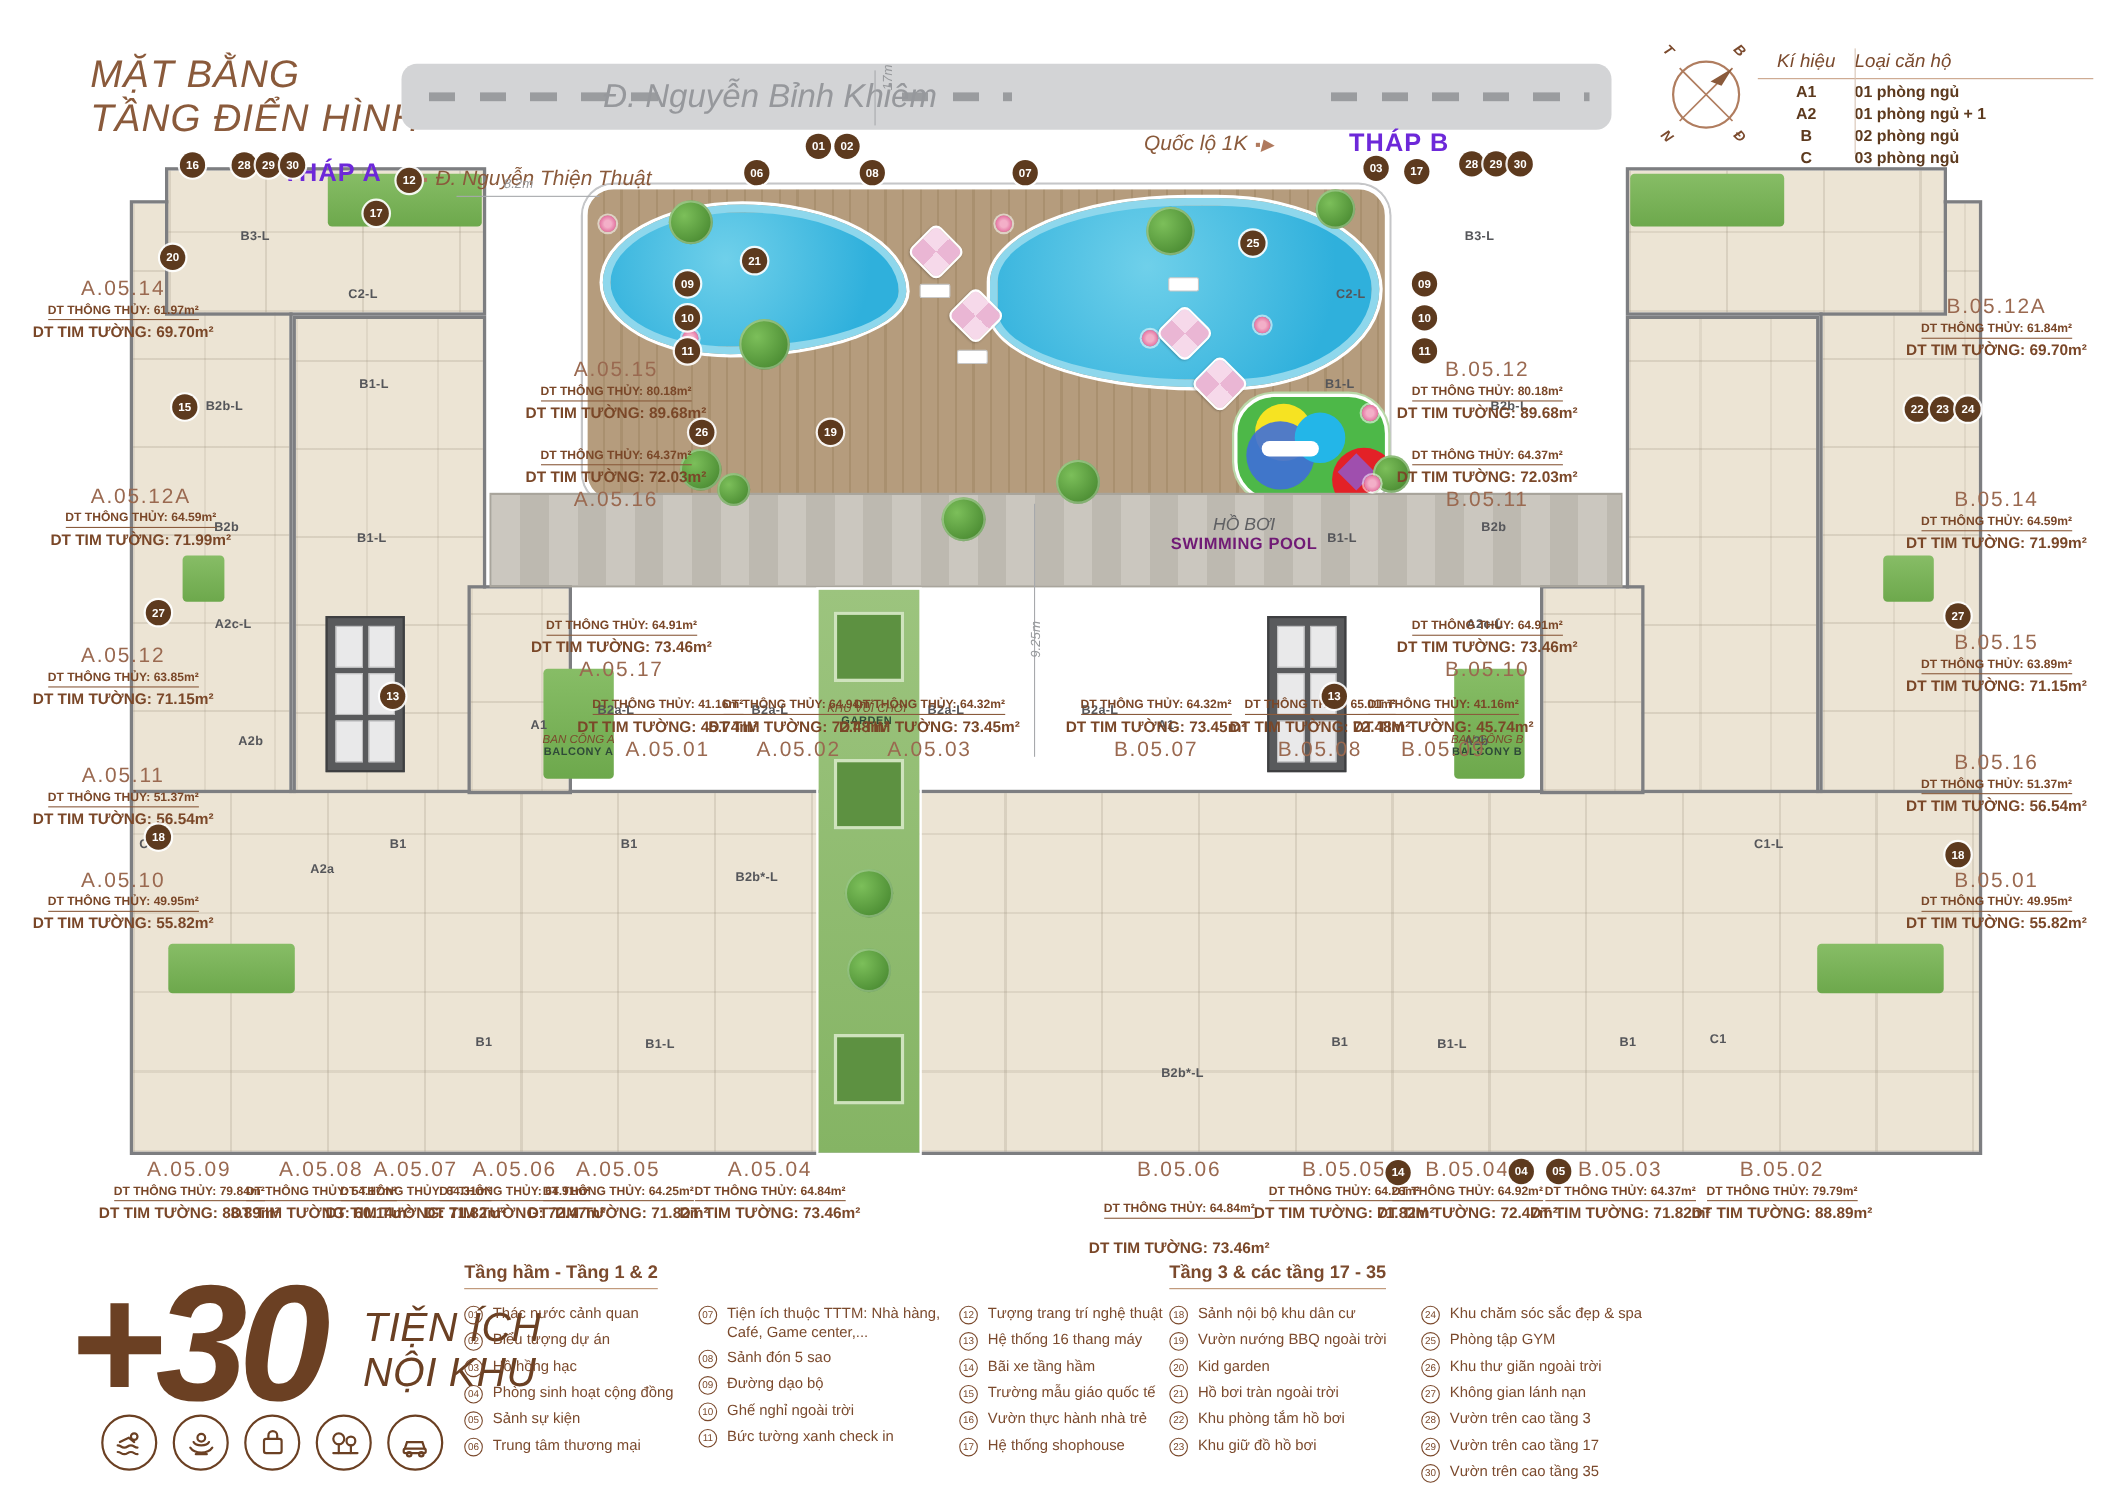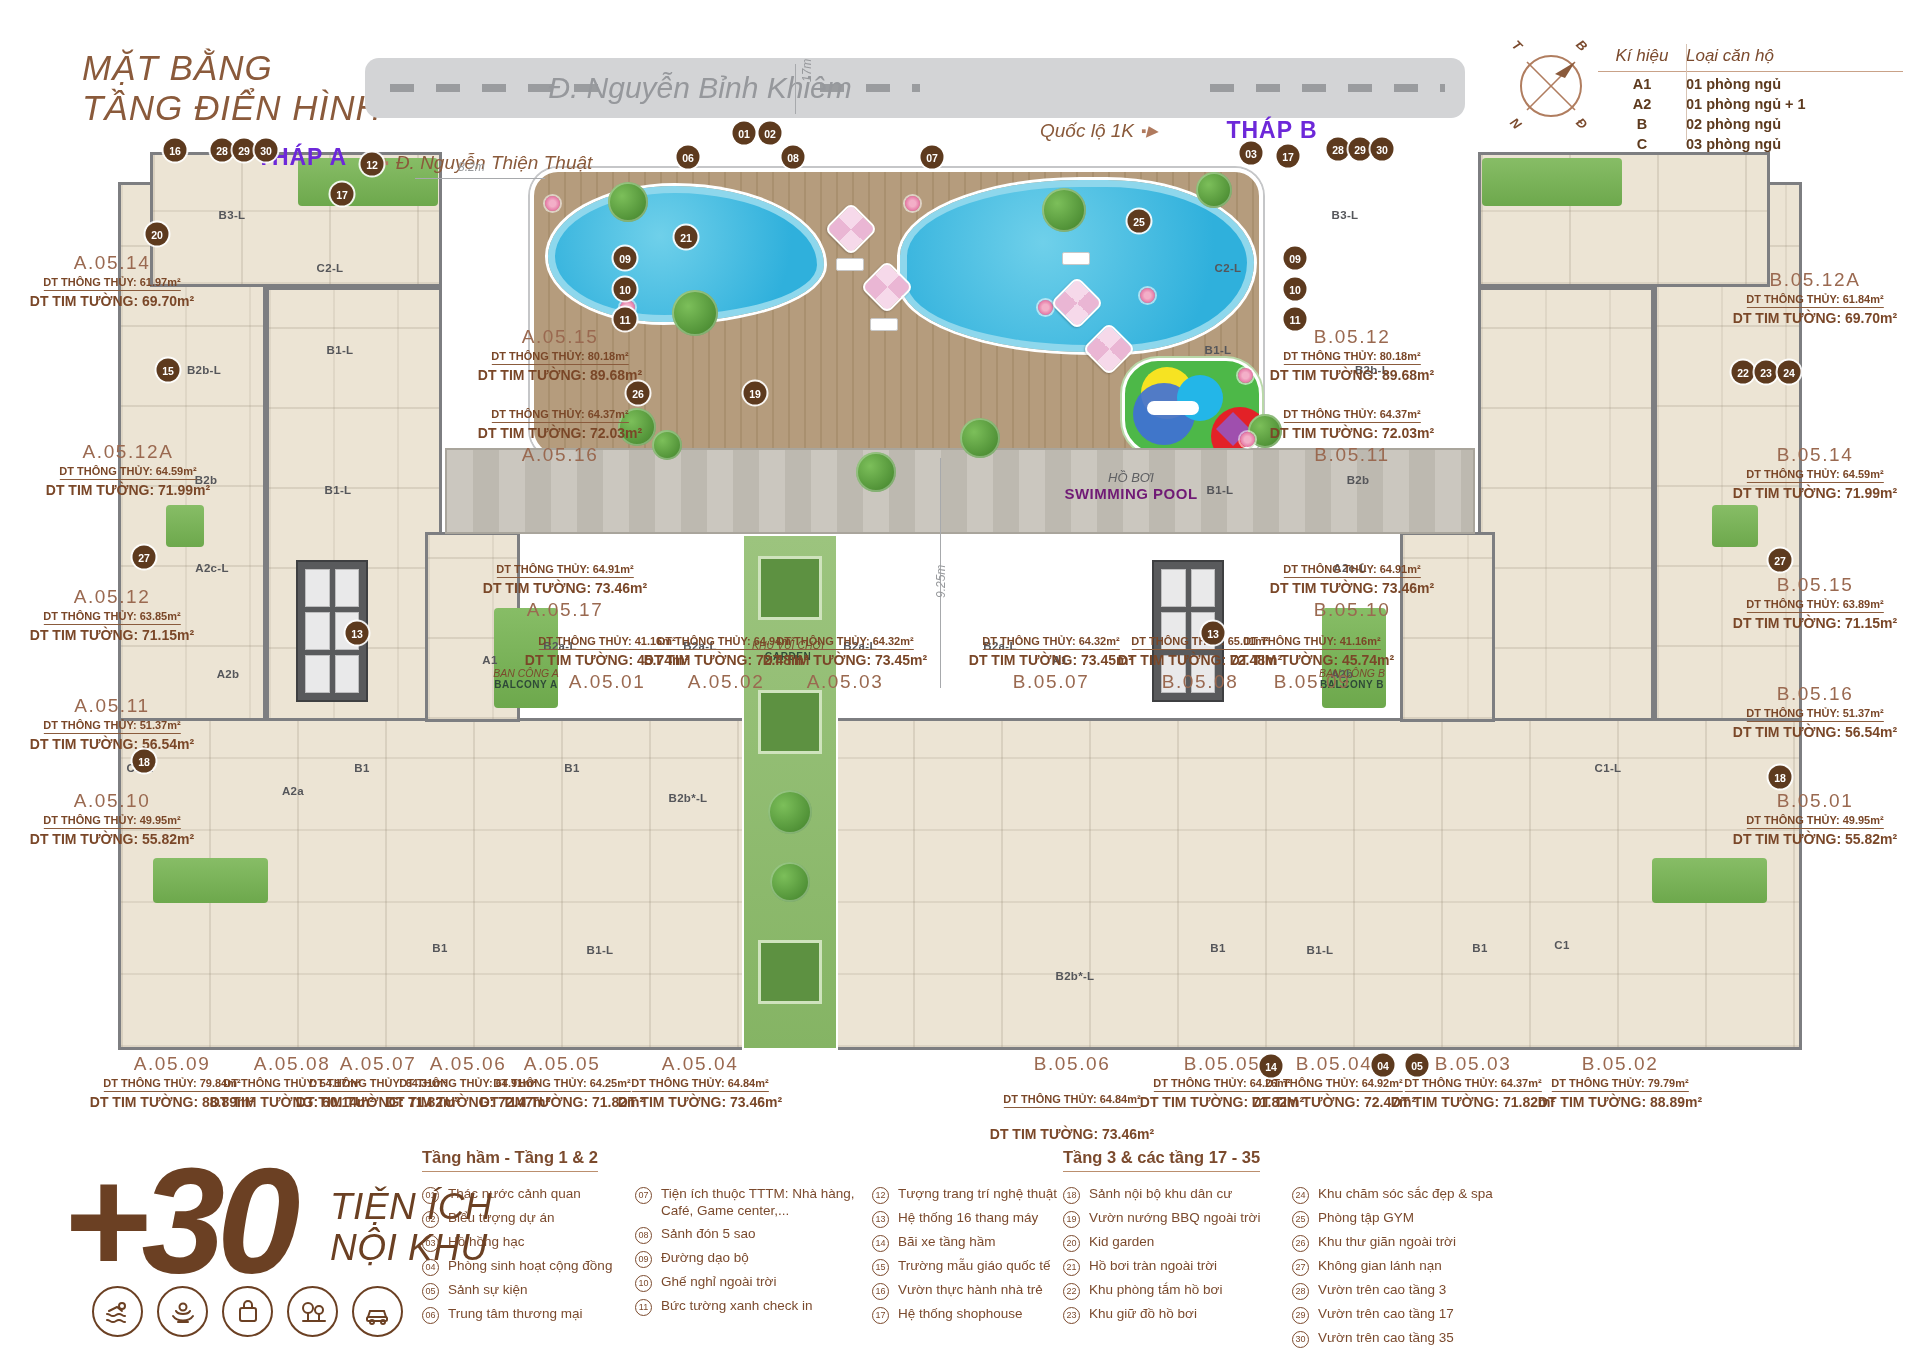--- a/index.html
+++ b/index.html
@@ -74,21 +74,21 @@
   .utype{position:absolute;transform:translate(-50%,-50%);font-size:11.5px;font-weight:bold;
          color:#55565a;z-index:26;white-space:nowrap;letter-spacing:.3px;}
 
   .pbadge{position:absolute;width:23px;height:23px;border-radius:50%;background:#5d3a1e;color:#fff;
           font-size:10.5px;font-weight:bold;display:flex;align-items:center;justify-content:center;
           transform:translate(-50%,-50%);box-shadow:0 0 0 2px rgba(255,255,255,.9);z-index:40;}
 
   .arealbl{position:absolute;transform:translate(-50%,-50%);text-align:center;z-index:28;white-space:nowrap;}
   .arealbl .vi{font-style:italic;font-size:10.5px;color:#7b4a2d;}
   .arealbl .en{font-weight:bold;font-size:10px;color:#2f4a38;letter-spacing:.5px;}
-  .arealbl.pool-l .vi{font-size:13px;color:#5f6063;}
+  .arealbl.pool-l .vi{font-size:16px;color:#5f6063;}
   .arealbl.pool-l .en{font-size:15px;color:#701a75;}
 
   
   .logo-plus{font-style:italic;font-weight:bold;font-size:150px;color:#6b4023;letter-spacing:-8px;line-height:1;}
   .logo-txt{font-style:italic;font-size:37px;color:#6b4023;line-height:1.12;letter-spacing:.5px;}
   .am-head{font-weight:bold;color:#7b4a2d;font-size:16.5px;border-bottom:1px solid #bb8f6e;
            padding-bottom:4px;display:inline-block;white-space:nowrap;}
   .am-col{display:flex;flex-direction:column;gap:6px;}
   .am-item{display:flex;gap:9px;align-items:flex-start;font-size:13.5px;color:#7b4a2d;line-height:1.25;}
   .am-badge{flex:0 0 auto;width:17px;height:17px;border:1.3px solid #7b4a2d;border-radius:50%;font-size:9px;

